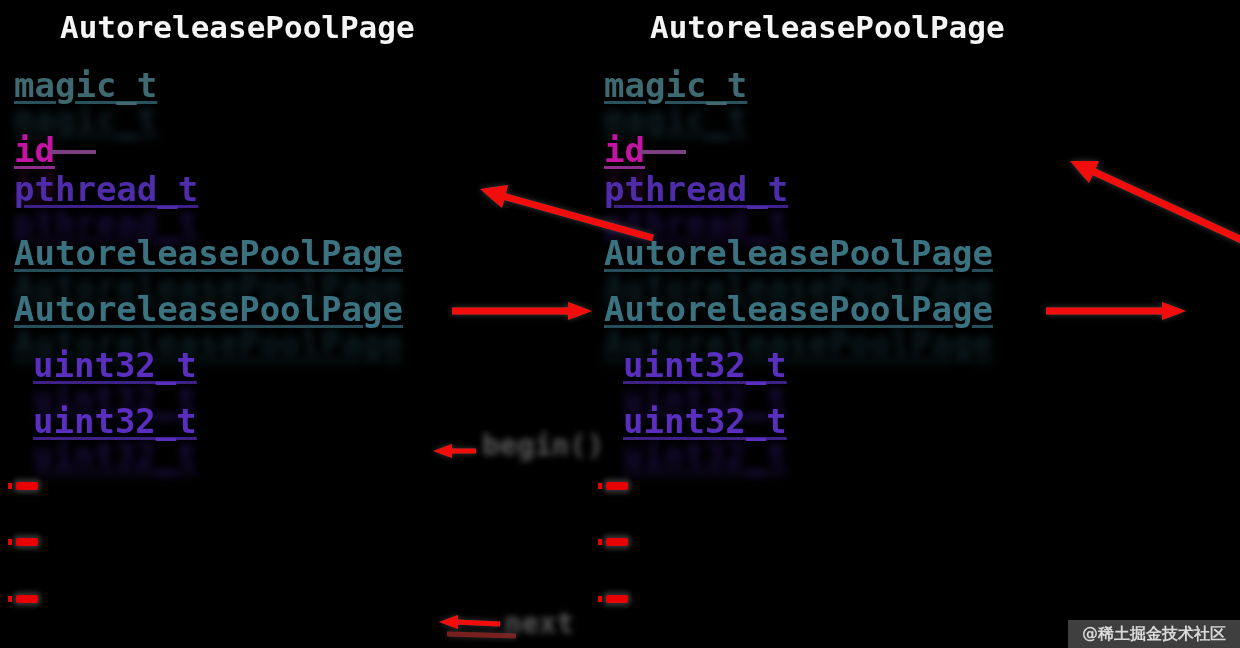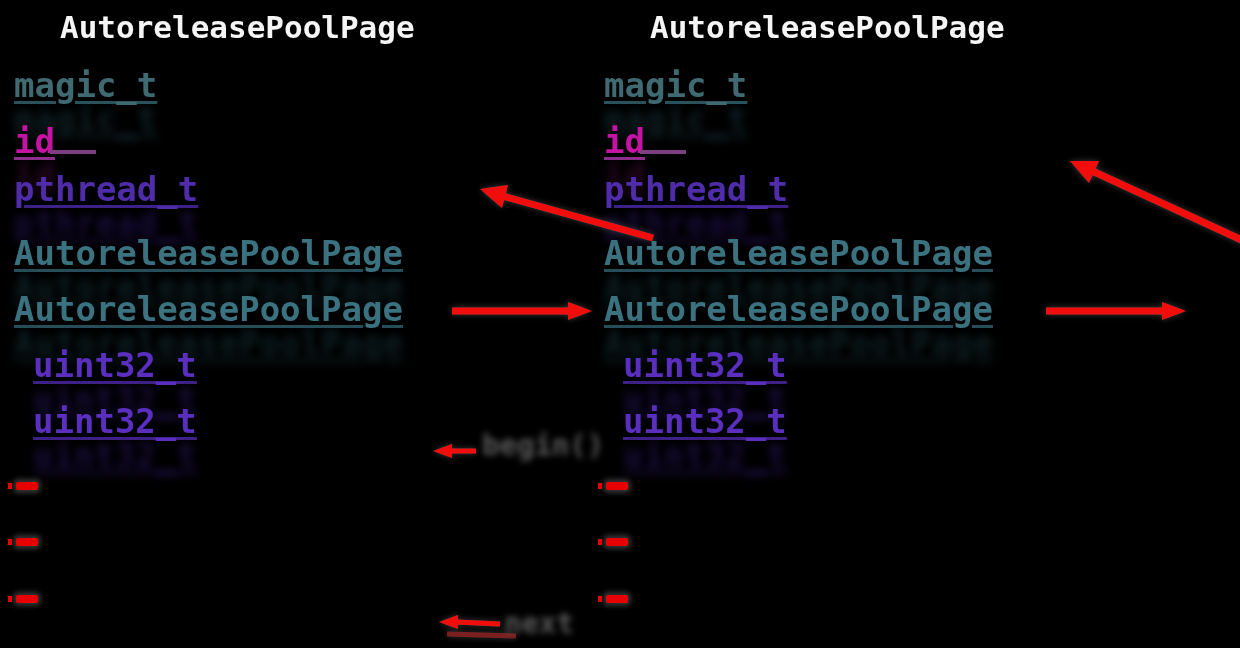--- a/index.html
+++ b/index.html
@@ -20,21 +20,21 @@
     white-space:pre;
   }
   .f{
     position:absolute;left:14px;height:30px;line-height:30px;
     font-size:34px;font-weight:bold;white-space:pre;
     text-decoration:underline;
     text-decoration-thickness:3px;
     text-underline-offset:4px;
     filter:blur(.5px);
   }
-  .f-r1{top:70px;}  .f-r2{top:126px;} .f-r3{top:174px;}
+  .f-r1{top:70px;}  .f-r2{top:135px;} .f-r3{top:174px;}
   .f-r4{top:238px;} .f-r5{top:294px;} .f-r6{top:350px;} .f-r7{top:406px;}
   .c-teal-dark{color:var(--type-teal-dark);text-decoration-color:#2a525c;text-shadow:0 34px 8px rgba(35,75,85,.45);}
   .c-teal{color:var(--type-teal);text-decoration-color:#264e58;text-shadow:0 34px 8px rgba(35,80,90,.4);}
   .c-magenta{color:var(--type-magenta);text-decoration-color:#8c2f8c;text-shadow:0 34px 8px rgba(110,20,95,.4);}
   .c-violet{color:var(--type-violet);text-decoration-color:#3d2187;text-shadow:0 34px 8px rgba(55,28,130,.45);}
   .c-violet-bright{color:var(--type-violet-bright);text-decoration-color:#3d2187;text-shadow:0 34px 8px rgba(60,30,140,.45);margin-left:19px;}
   .id-ext{
     position:absolute;left:50px;top:150px;width:46px;height:0;
     border-bottom:4px solid var(--id-underline);
     filter:blur(.6px);
@@ -137,14 +137,17 @@
     <g class="arrow" filter="url(#halo)">
       <line x1="500" y1="624" x2="456" y2="622" stroke-width="5"></line>
       <polygon points="439,622 458,615 458,629"></polygon>
       <line class="streak" x1="447" y1="634" x2="516" y2="636" stroke-width="5"></line>
     </g>
   </svg>
 
   <div class="anno" id="begin-label">begin()</div>
   <div class="anno" id="next-label">next</div>
 
+  <div id="watermark">
+    <span>@稀土掘金技术社区</span>
+  </div>
 
 </div>
 
 </body></html>

